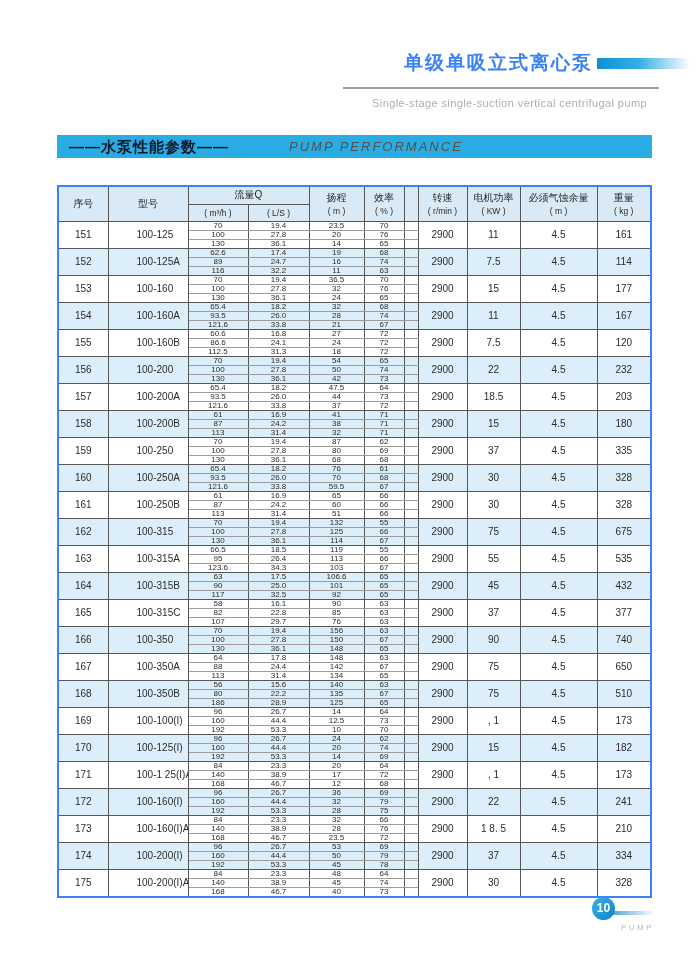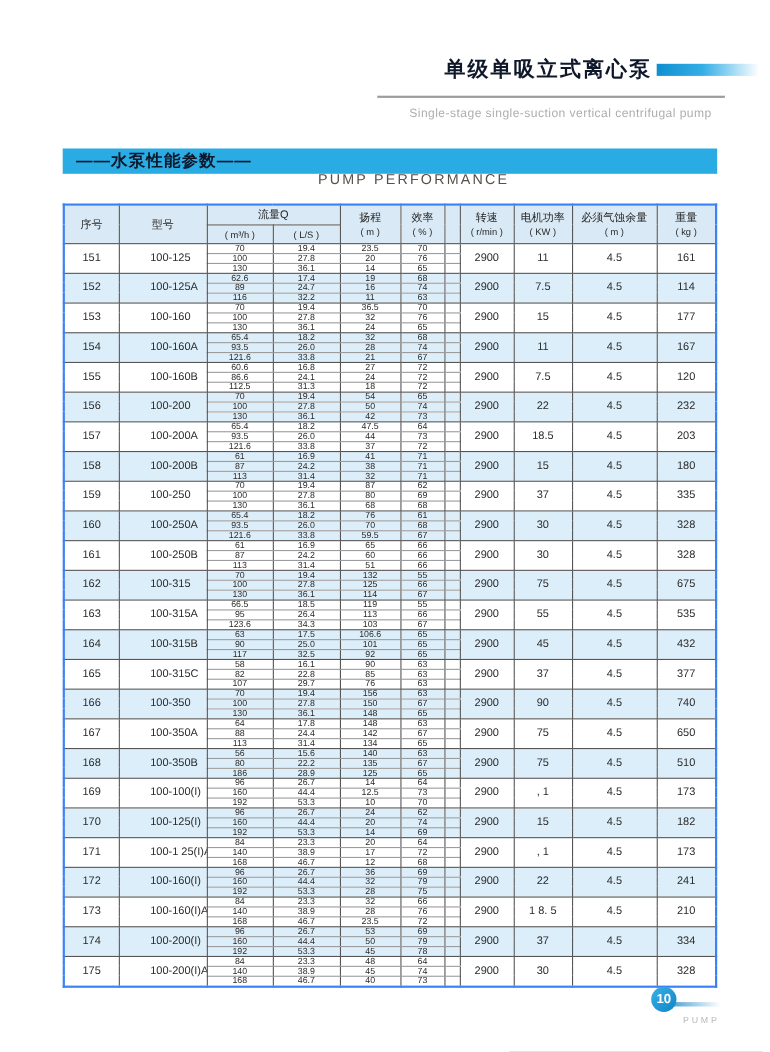--- a/index.html
+++ b/index.html
@@ -1,30 +1,30 @@
 <!DOCTYPE html>
 <html><head>
 <meta charset="utf-8">
 <style>
   * { margin:0; padding:0; box-sizing:border-box; }
   body { background:#888; font-family:"Liberation Sans", sans-serif; }
   .page { position:relative; width:700px; height:956px; background:#ffffff; margin:0 auto; overflow:hidden; }
 
   
   .hdr-title-cn { position:absolute; top:50px; right:107px; font-family:"Liberation Serif", serif;
-                  font-size:19px; font-weight:bold; color:#0f172a; letter-spacing:2px; }
+                  font-size:19px; font-weight:bold; color:#3b82f6; letter-spacing:2px; }
   .hdr-bluebar  { position:absolute; top:58px; left:597px; width:93px; height:11px;
                   background:linear-gradient(to right,#0f8fd0,#35aee6 45%,rgba(255,255,255,0)); }
   .hdr-title-en { position:absolute; top:73px; right:53px; font-size:11px; color:#aeaeae; letter-spacing:0.4px;margin-top:24px; }
   .hdr-rule     { position:absolute; top:87px; left:343px; width:316px; height:2px; background:#9c9c9c; }
 
   
   .banner { position:absolute; top:135px; left:57px; width:595px; height:23px; background:#29abe3; }
   .banner-cn { position:absolute; left:12px; top:0; line-height:23px; font-size:15px; font-weight:bold; color:#0f172a; letter-spacing:1px; }
-  .banner-en { position:absolute; left:232px; top:16px; line-height:23px; font-size:13px; color:#57504a; letter-spacing:2px; }
+  .banner-en { position:absolute; left:232px; top:0; line-height:23px; font-size:13px; color:#57504a; letter-spacing:2px;font-style:italic; }
 
   
   .table-wrap { position:absolute; top:185px; left:57px; }
   table { border-collapse:collapse; table-layout:fixed; width:595px; border:2px solid #3b82f6; }
   th, td { padding:0; overflow:hidden; white-space:nowrap; }
   th { background:#d9eaf6; font-weight:normal; color:#1f1f1f; font-size:10px;
        border:1px solid #565656; vertical-align:middle; text-align:center; }
   th .unit { font-size:8.5px; color:#2a2a2a; margin-top:1px; }
   th.h1 { height:18px; }
   th.sp { border-left:none; border-right:none; }

